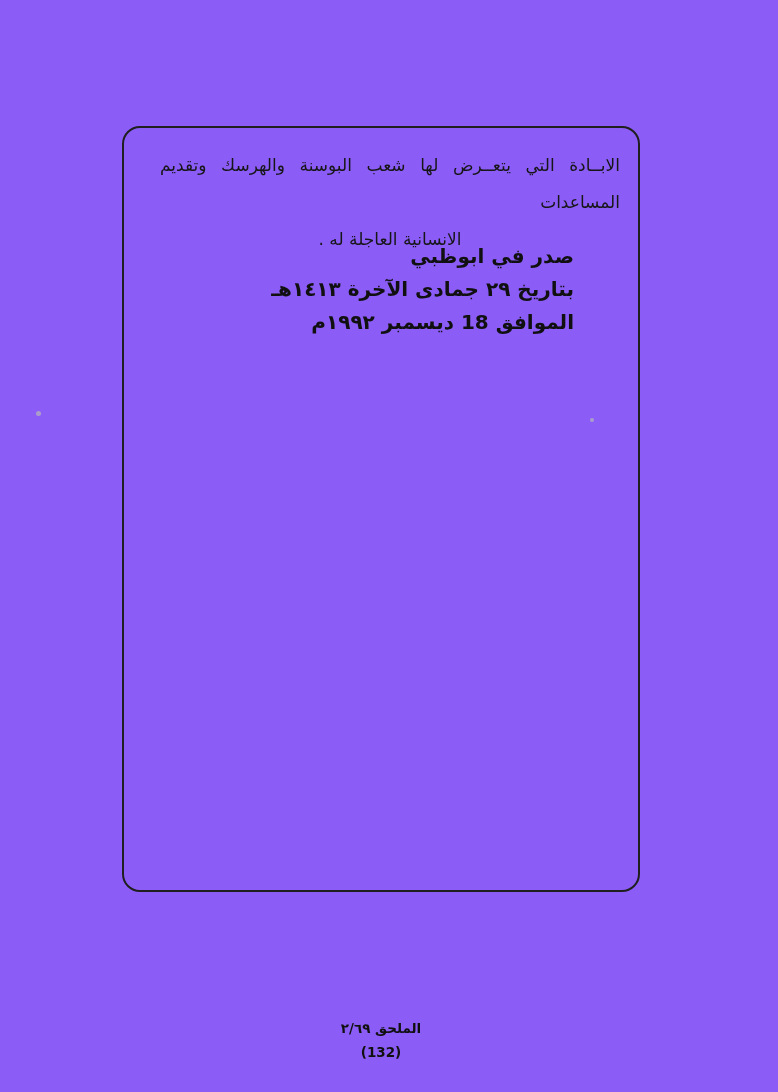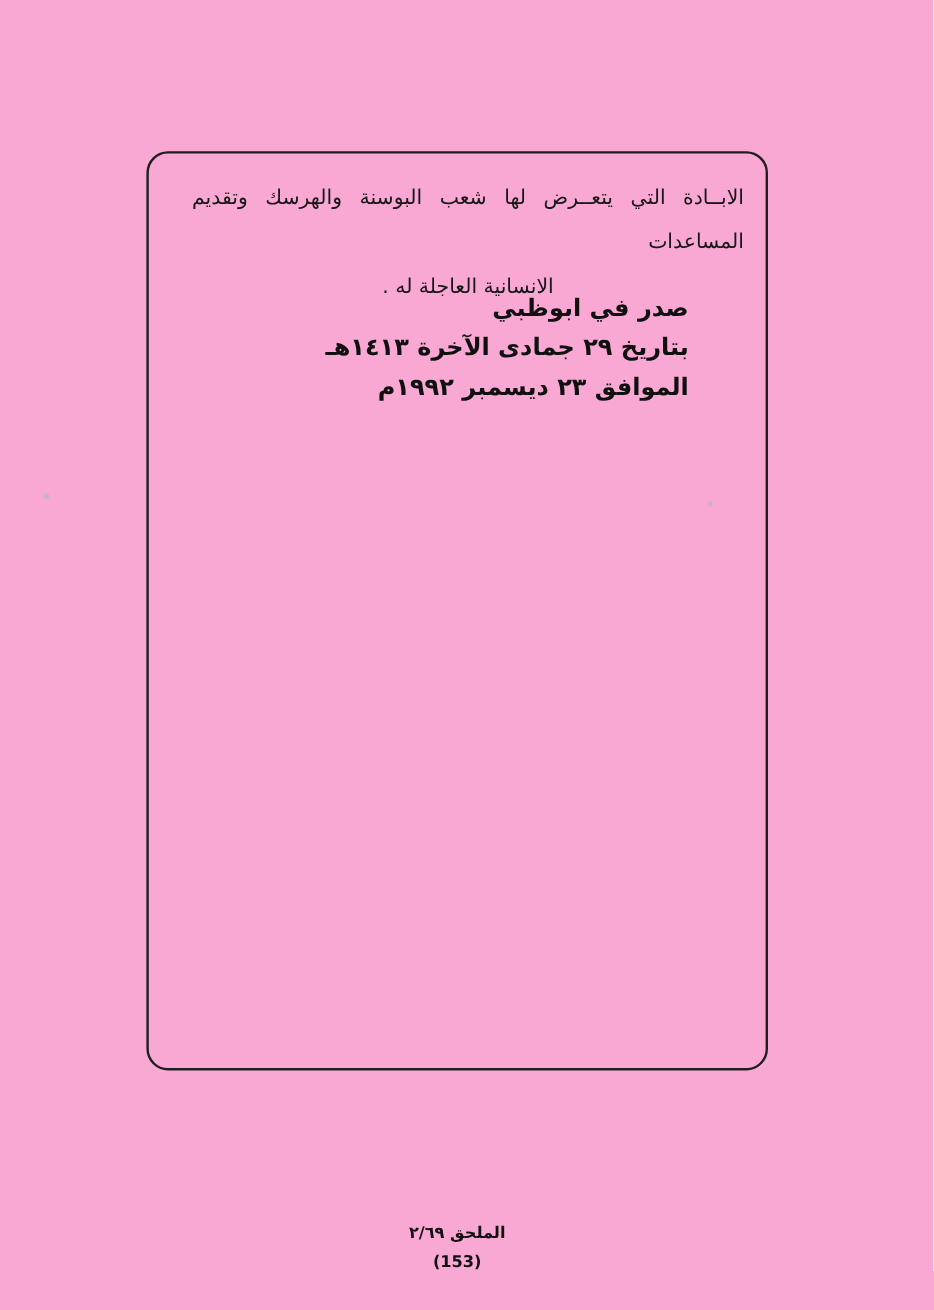--- a/index.html
+++ b/index.html
@@ -5,21 +5,21 @@
   * { margin: 0; padding: 0; box-sizing: border-box; }
   html, body { background: #ffffff; }
   body {
     font-family: "DejaVu Sans", sans-serif;
     color: #141414;
   }
   .page {
     position: relative;
     width: 778px;
     height: 1092px;
-    background: #f9a8d4;
+    background: #8b5cf6;
     overflow: hidden;
     direction: rtl;
   }
   
   .decree-box {
     position: absolute;
     left: 122px;
     top: 126px;
     width: 518px;
     height: 766px;
@@ -102,24 +102,24 @@
   <div class="decree-box"></div>
 
   <div class="intro">
     <div class="line-justify">الابــادة التي يتعــرض لها شعب البوسنة والهرسك وتقديم المساعدات</div>
     <div class="line-right">الانسانية العاجلة له .</div>
   </div>
 
   <div class="issuance">
     <div>صدر في ابوظبي</div>
     <div>بتاريخ ٢٩ جمادى الآخرة ١٤١٣هـ</div>
-    <div>الموافق ٢٣ ديسمبر ١٩٩٢م</div>
+    <div>الموافق 18 ديسمبر ١٩٩٢م</div>
   </div>
 
   <span class="speck speck-left"></span>
   <span class="speck speck-inner"></span>
 
   <div class="footer">
     <div class="appendix">الملحق ٢/٦٩</div>
-    <div class="page-number">(153)</div>
+    <div class="page-number">(132)</div>
   </div>
 
 </div>
 
 </body></html>

